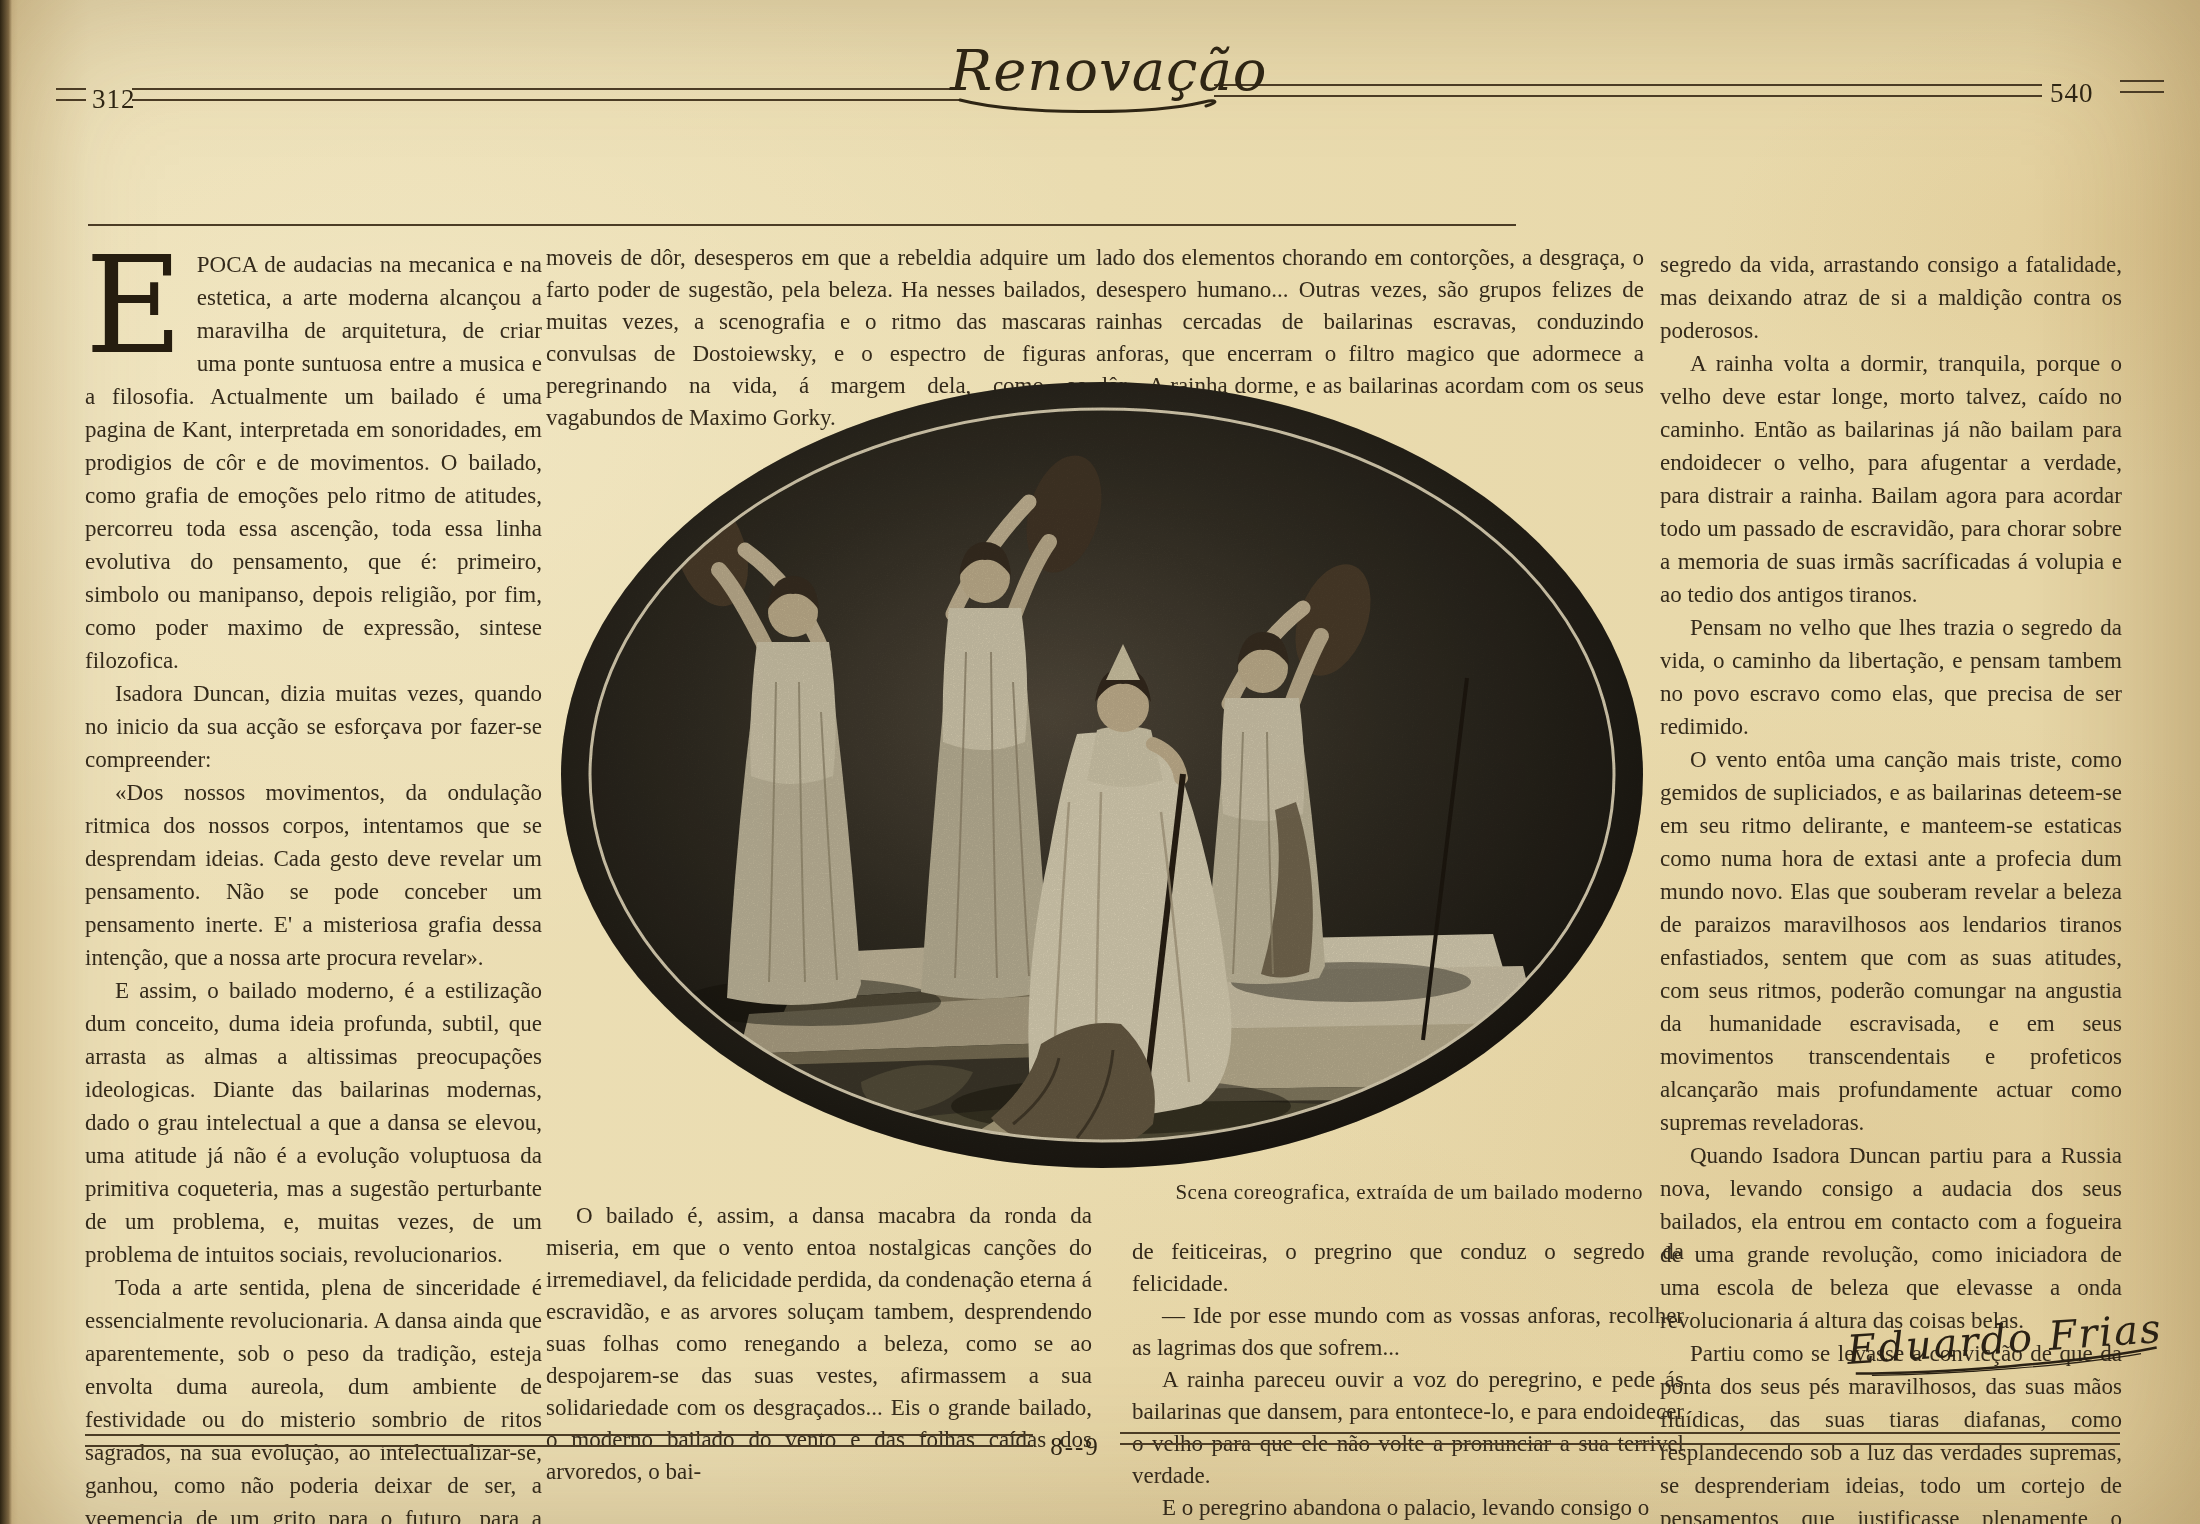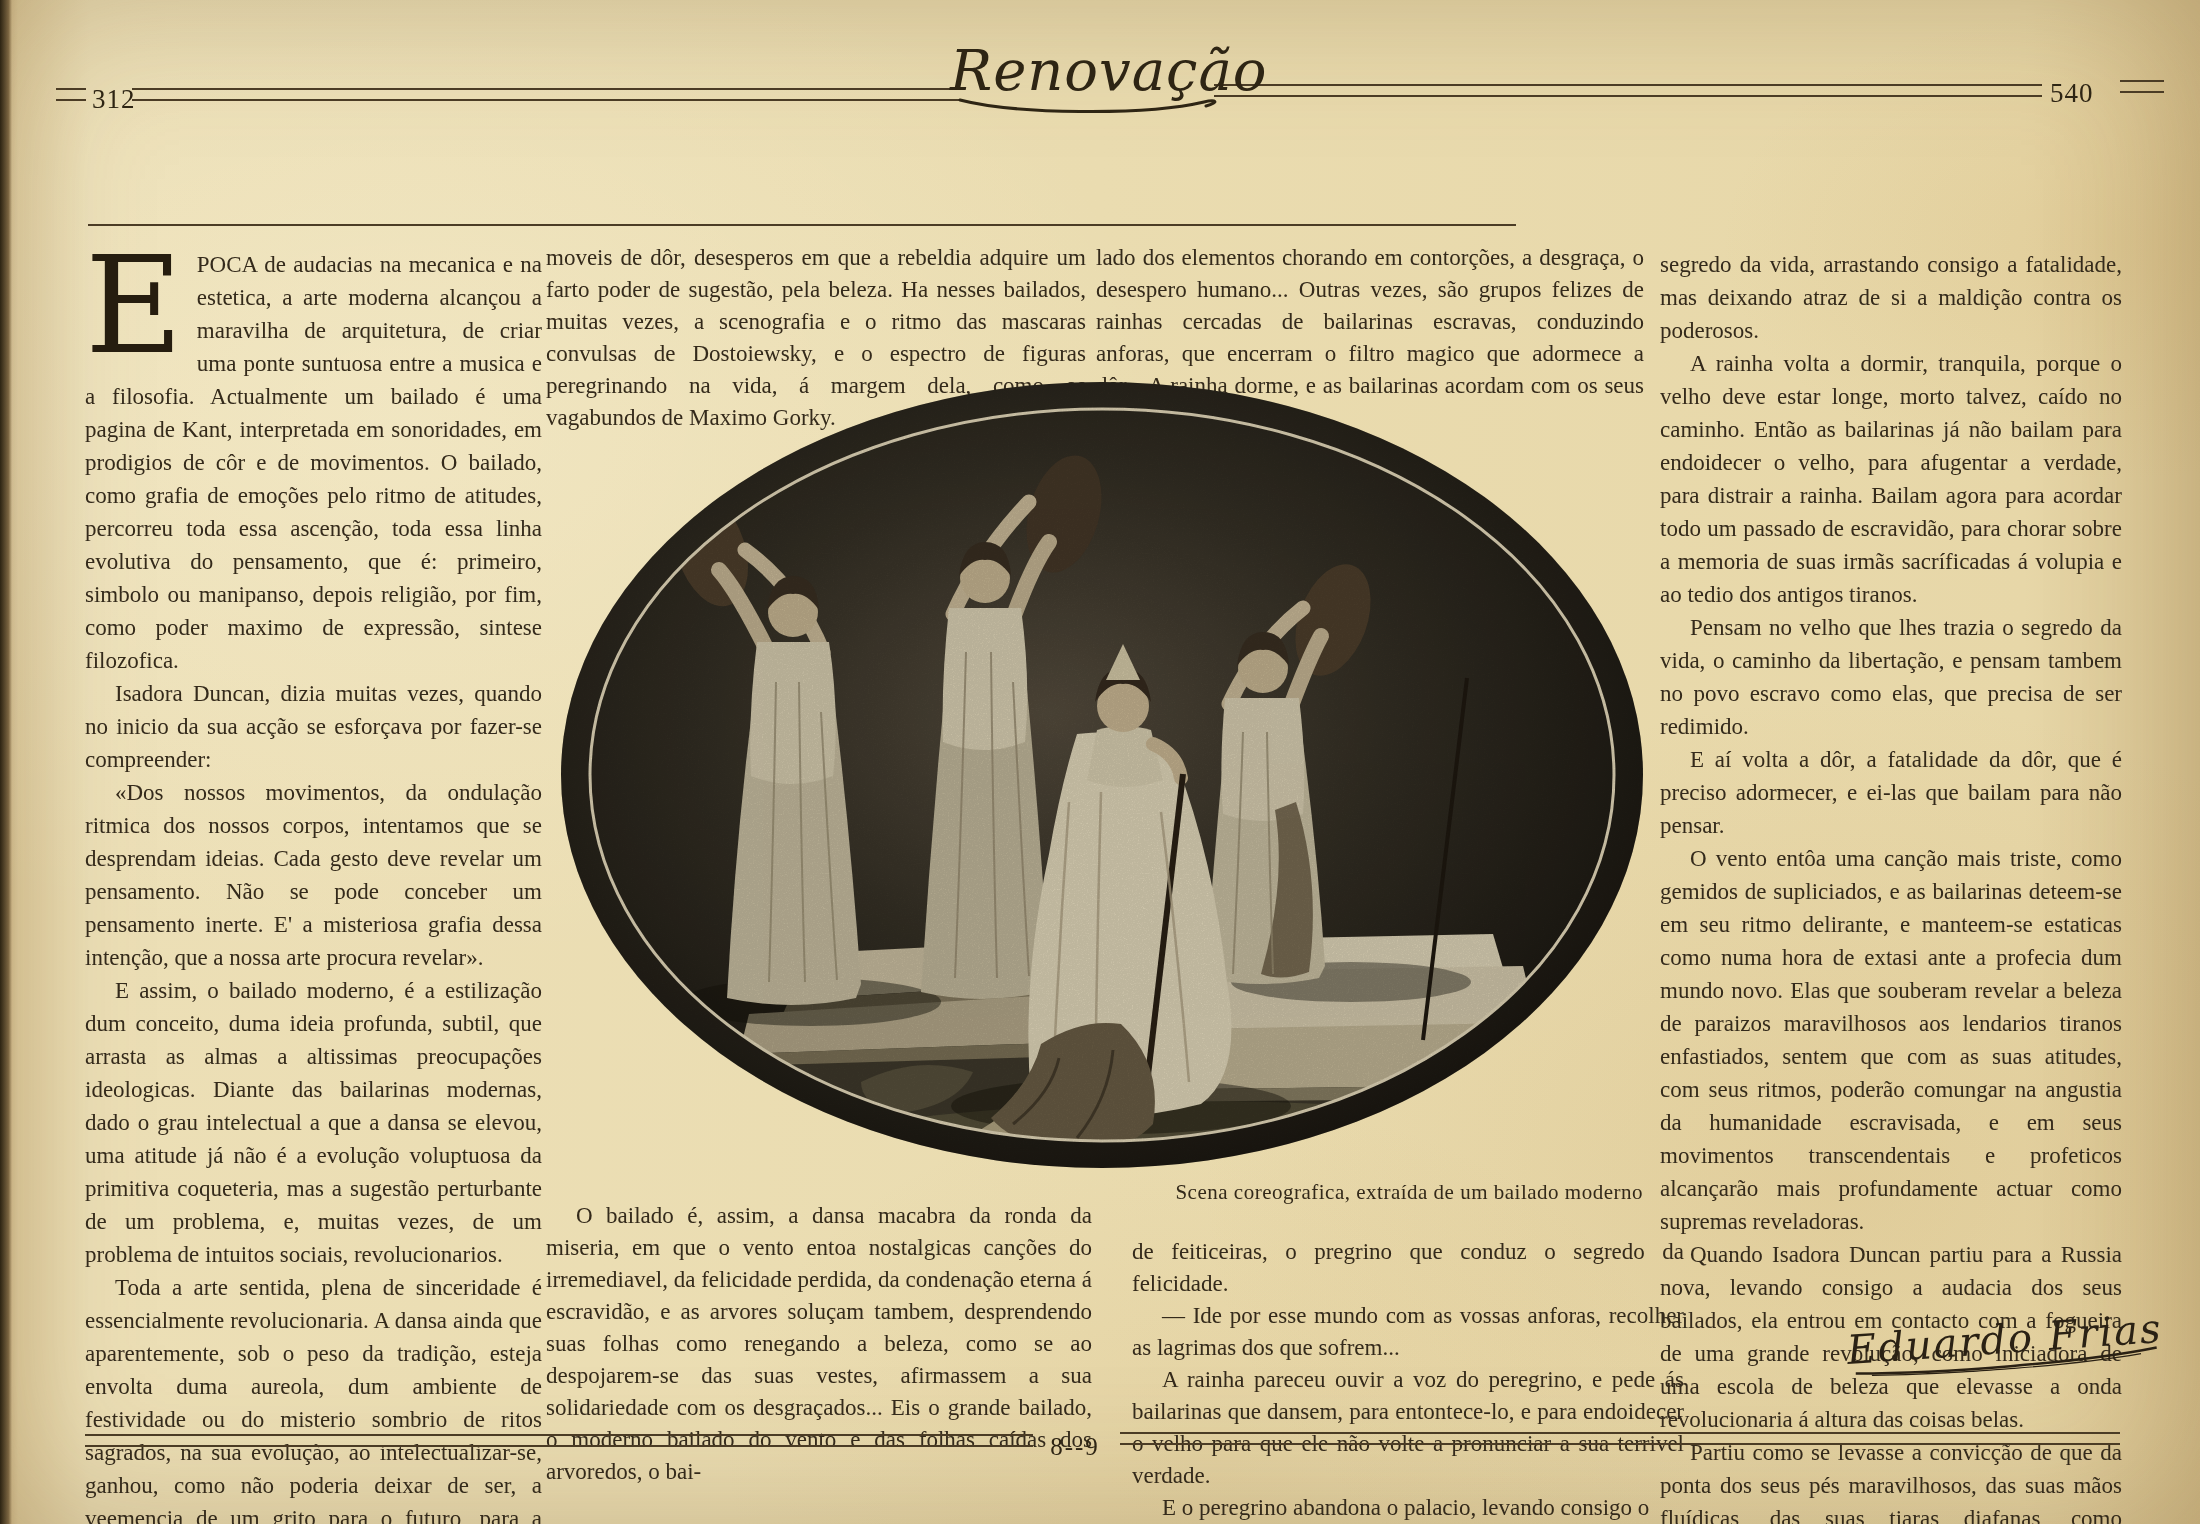--- a/index.html
+++ b/index.html
@@ -204,21 +204,20 @@
     <p class="cont">de feiticeiras, o pregrino que conduz o segredo da felicidade.</p>
     <p>— Ide por esse mundo com as vossas anforas, recolher as lagrimas dos que sofrem...</p>
     <p>A rainha pareceu ouvir a voz do peregrino, e pede ás bailarinas que dansem, para entontece-lo, e para endoidecer o velho para que ele não volte a pronunciar a sua terrivel verdade.</p>
     <p>E o peregrino abandona o palacio, levando consigo o</p>
   </div>
 
   <div class="textcol" style="left:1660px;top:248px;width:462px;">
     <p class="cont">segredo da vida, arrastando consigo a fatalidade, mas deixando atraz de si a maldição contra os poderosos.</p>
     <p>A rainha volta a dormir, tranquila, porque o velho deve estar longe, morto talvez, caído no caminho. Então as bailarinas já não bailam para endoidecer o velho, para afugentar a verdade, para distrair a rainha. Bailam agora para acordar todo um passado de escravidão, para chorar sobre a memoria de suas irmãs sacríficadas á volupia e ao tedio dos antigos tiranos.</p>
     <p>Pensam no velho que lhes trazia o segredo da vida, o caminho da libertação, e pensam tambem no povo escravo como elas, que precisa de ser redimido.</p>
-    <p>E aí volta a dôr, a fatalidade da dôr, que é preciso adormecer, e ei-las que bailam para não pensar.</p>
     <p>O vento entôa uma canção mais triste, como gemidos de supliciados, e as bailarinas deteem-se em seu ritmo delirante, e manteem-se estaticas como numa hora de extasi ante a profecia dum mundo novo. Elas que souberam revelar a beleza de paraizos maravilhosos aos lendarios tiranos enfastiados, sentem que com as suas atitudes, com seus ritmos, poderão comungar na angustia da humanidade escravisada, e em seus movimentos transcendentais e profeticos alcançarão mais profundamente actuar como supremas reveladoras.</p>
     <p>Quando Isadora Duncan partiu para a Russia nova, levando consigo a audacia dos seus bailados, ela entrou em contacto com a fogueira de uma grande revolução, como iniciadora de uma escola de beleza que elevasse a onda revolucionaria á altura das coisas belas.</p>
     <p>Partiu como se levasse a convicção de que da ponta dos seus pés maravilhosos, das suas mãos fluídicas, das suas tiaras diafanas, como resplandecendo sob a luz das verdades supremas, se desprenderiam ideias, todo um cortejo de pensamentos que justificasse plenamente o conceito do bailado como elemento mais expressivo da filosofia, duma filosofia que contivesse o germe das grandes remodelações sociais.</p>
   </div>
 
   <div class="signature">
     <div class="name">Eduardo Frias</div>
     <svg width="310" height="16" viewBox="0 0 310 16" style="display:block;margin:-8px auto 0;">
       <path d="M4,9 C 90,15 230,14 306,4" stroke="#2a2114" stroke-width="2.5" fill="none"></path>
       <path d="M20,12 C 110,17 220,16 290,9" stroke="#2a2114" stroke-width="1.2" fill="none"></path>

